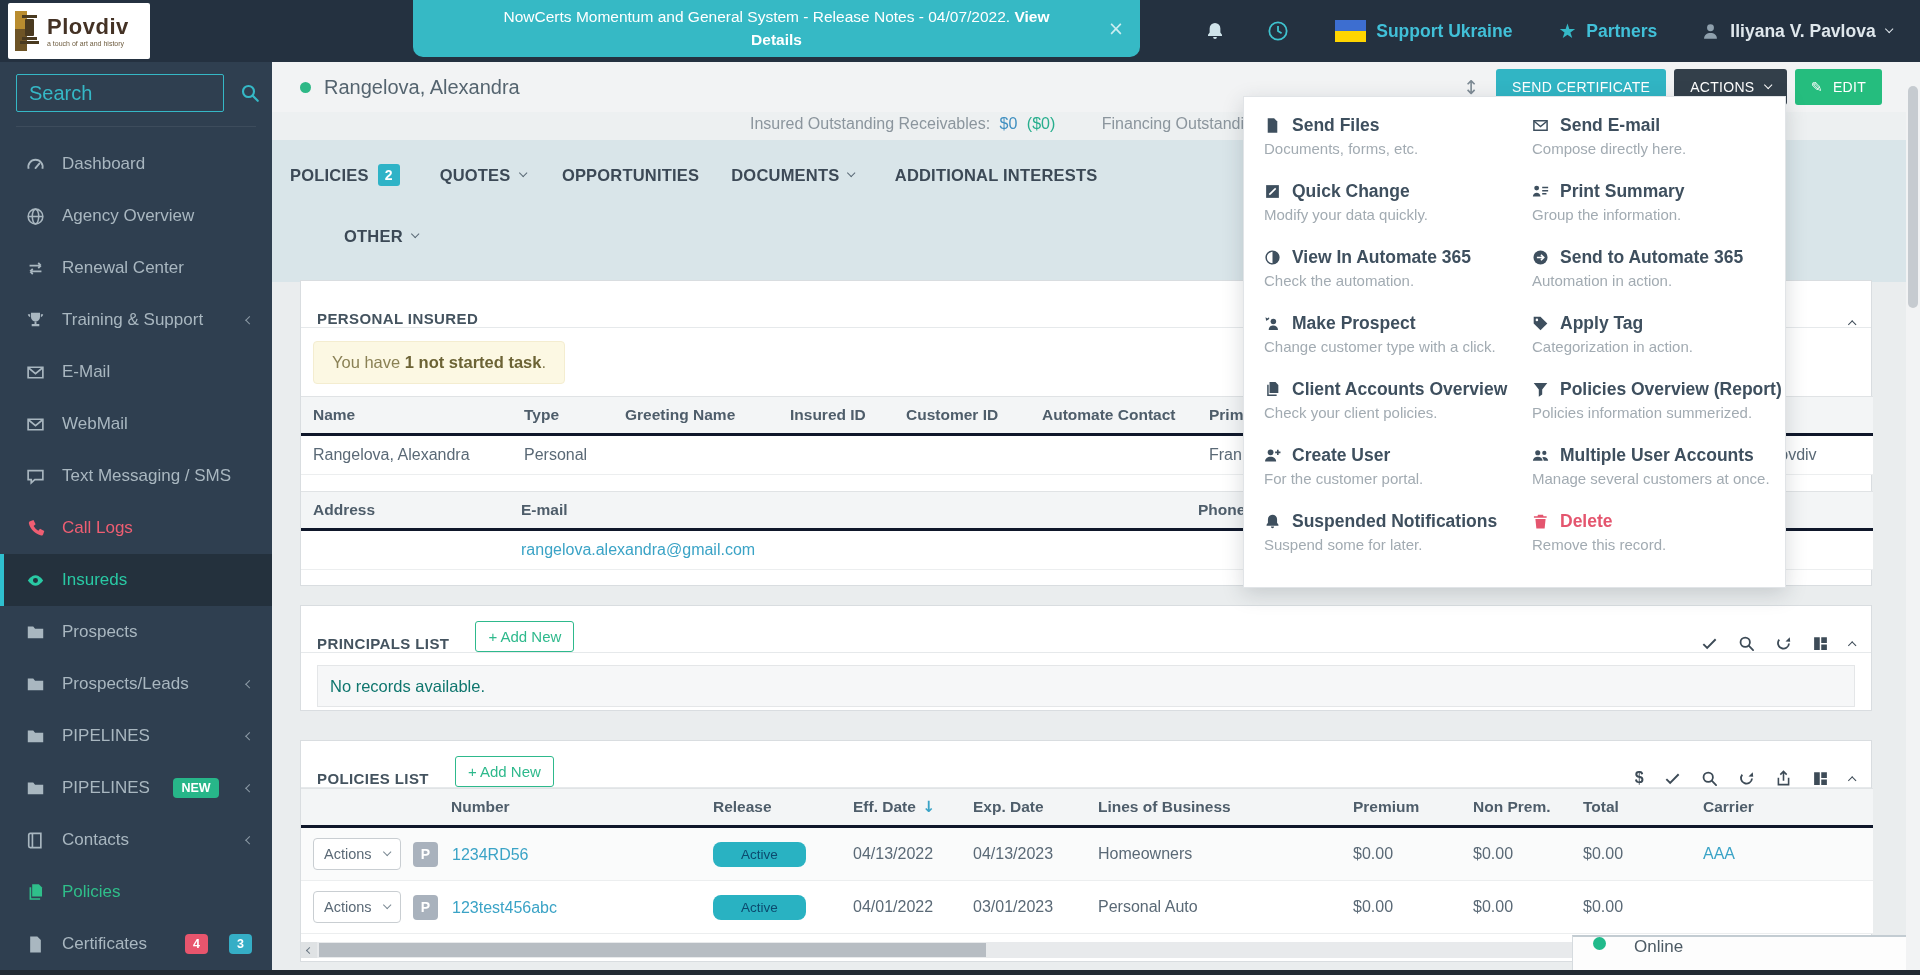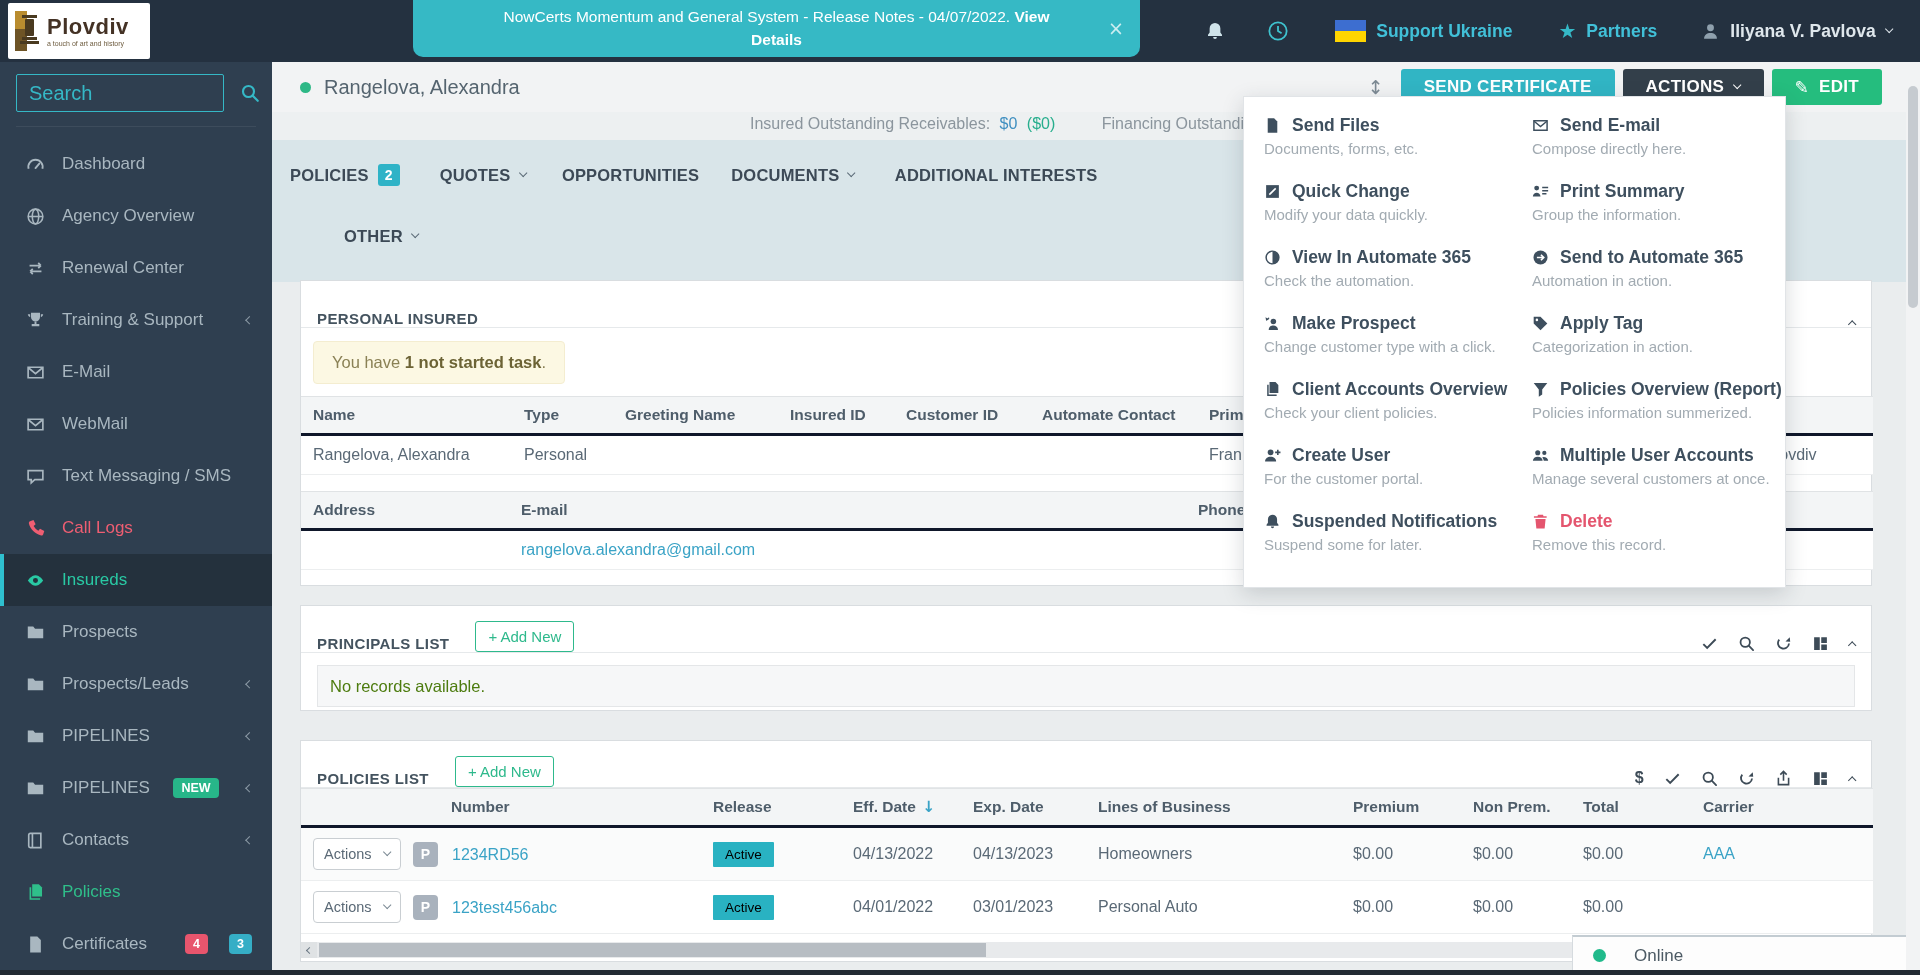--- a/index.html
+++ b/index.html
@@ -58,22 +58,22 @@
   .nb-blue{background:#35aec6;margin-left:4px}
 
   
   .main{position:absolute;left:272px;top:62px;right:0;bottom:0;background:#eaedee}
   .pagehead{position:absolute;left:0;right:0;top:0;height:50px;background:#f2f3f4;
             border-bottom:1px solid #e3e6e8;display:flex;align-items:center}
   .dot{width:11px;height:11px;border-radius:50%;background:#2eb886;margin-left:28px}
   .customer{font-size:20px;color:#55646f;margin-left:13px}
   .head-actions{position:absolute;right:38px;top:7px;display:flex;align-items:center;gap:8px}
   .updown{color:#7d8a94;font-size:19px;margin-right:9px}
-  .btn{border:none;border-radius:3px;height:36px;font-size:17px;font-weight:bold;color:#fff;
-       letter-spacing:.3px;padding:0 23px;display:inline-flex;align-items:center;gap:10px;cursor:pointer;
+  .btn{border:none;border-radius:3px;height:36px;font-size:14px;font-weight:normal;color:#fff;
+       letter-spacing:.3px;padding:0 16px;display:inline-flex;align-items:center;gap:10px;cursor:pointer;
        font-family:"Liberation Sans",sans-serif}
   .btn-cert{background:#31b5c4}
   .btn-actions{background:#333f4a}
   .btn-edit{background:#25bd7e}
   .substrip{position:absolute;left:0;right:0;top:50px;height:28px;background:#edf0f1;border-bottom:1px solid #e0e3e5}
   .substrip .txt{position:absolute;left:478px;top:3px;font-size:16px;color:#8b959d;white-space:nowrap}
   .rv-val{color:#3f8fc0;margin:0 5px}
   .rv-paren{color:#27ae8d}
   .rv-fin{margin-left:42px}
 
@@ -101,50 +101,50 @@
             border-radius:4px;padding:11px 18px;font-size:16.5px;color:#8a8155}
   .alertbox b{color:#6c6335}
   table.t{width:100%;border-collapse:collapse;table-layout:fixed;font-size:16px;color:#5a6976}
   .t thead th{background:#f3f5f6;border-top:1px solid #e0e3e5;border-bottom:3px solid #0f172a;
               font-size:15.5px;font-weight:600;color:#4e5d6a;text-align:left;padding:9px 12px;
               white-space:nowrap;overflow:hidden}
   .t td{padding:10px 12px;border-bottom:1px solid #eceeef;white-space:nowrap;overflow:hidden;background:#fff}
   .mt8{margin-top:8px}.mt16{margin-top:16px}
   .link{color:#3aa3c6;cursor:pointer;text-decoration:none}
   .emptybox{margin:12px 16px;background:#f6f7f8;border:1px solid #e4e6e8;height:40px;display:flex;
-            align-items:center;padding-left:12px;font-size:16.5px;color:#4d7c0f}
+            align-items:center;padding-left:12px;font-size:16.5px;color:#0f766e}
   .t3 tr.odd td{background:#fafbfb}
   .sel{width:88px;height:32px;border:1px solid #c9ced2;border-radius:4px;background:#fff;
        display:inline-flex;align-items:center;justify-content:space-between;padding:0 10px;
        font-size:14.5px;color:#5a6976;box-sizing:border-box;cursor:pointer}
   .sel .c{color:#7a8893}
   .pbadge{display:inline-flex;width:25px;height:25px;background:#a9b2bd;border-radius:4px;color:#fff;
           font-weight:bold;font-size:14px;align-items:center;justify-content:center;margin-right:14px}
-  .status-badge{display:inline-block;background:#29b2c2;color:#000000;font-size:13.5px;padding:5px 12px;border-radius:1px}
+  .status-badge{display:inline-block;background:#29b2c2;color:#0c4a6e;font-size:13.5px;padding:5px 28px;border-radius:8px}
   .sort{color:#3aa3c6;margin-left:6px}
   .hscroll{position:relative;margin-top:8px;height:16px;background:#e8eaec}
   .hs-arrow{position:absolute;left:0;top:0;width:16px;height:16px;background:#dfe2e4;color:#6b7884;
             display:flex;align-items:center;justify-content:center;cursor:pointer}
   .hs-arrow .c{padding:2px}
   .hs-thumb{position:absolute;left:18px;top:1px;height:14px;width:667px;background:#b7bdc3;cursor:grab}
 
   
   .menu{position:absolute;left:971px;top:34px;width:543px;background:#fff;border:1px solid #e1e4e7;
         box-shadow:0 6px 20px rgba(40,50,60,.18);z-index:60;padding:18px 0 10px 20px;box-sizing:border-box;
         display:grid;grid-template-columns:268px 1fr}
   .mi{height:66px;cursor:pointer}
   .mi-t{display:flex;align-items:center;gap:11px;font-size:17.5px;font-weight:600;color:#3e4f5e}
   .mi-t .ic{width:17px;height:17px}
   .mi-d{font-size:15px;color:#a2abb2;margin-top:4px}
   .mi.danger .mi-t{color:#e4556e}
 
   
   .online{position:absolute;left:1300px;top:873px;width:348px;height:40px;background:#fdfdfd;
           border:1px solid #d6dbdf;border-top:2px solid #c3ccd2;box-sizing:border-box;z-index:40;
-          display:flex;align-items:center;cursor:pointer}
+          display:flex;align-items:flex-start;cursor:pointer}
   .online-dot{width:13px;height:13px;border-radius:50%;background:#21ba8b;margin-left:20px}
   .online-label{margin-left:28px;font-size:17px;color:#4c5a64}
 
   .vscroll{position:absolute;right:0;top:0;width:14px;bottom:0;background:#f2f3f4;z-index:45}
   .vthumb{position:absolute;left:2px;right:2px;top:24px;height:222px;background:#c6cbd0;border-radius:6px;cursor:grab}
   .bottombar{position:absolute;left:0;right:0;bottom:0;height:5px;background:#222b33;z-index:66}
 </style>
 </head>
 <body>
 

